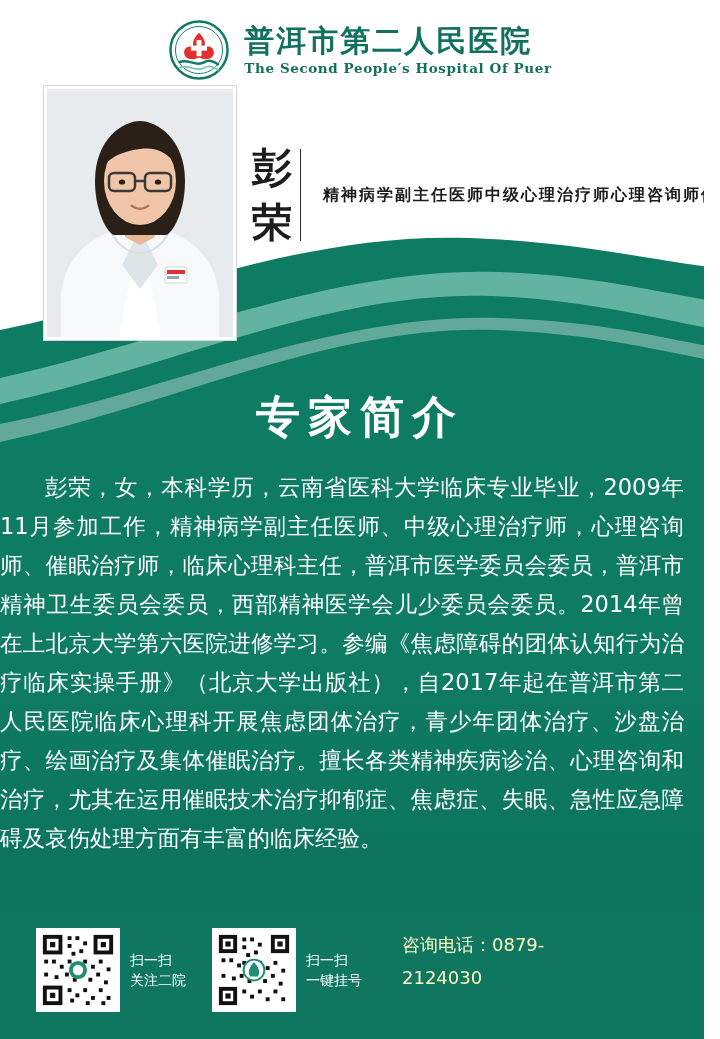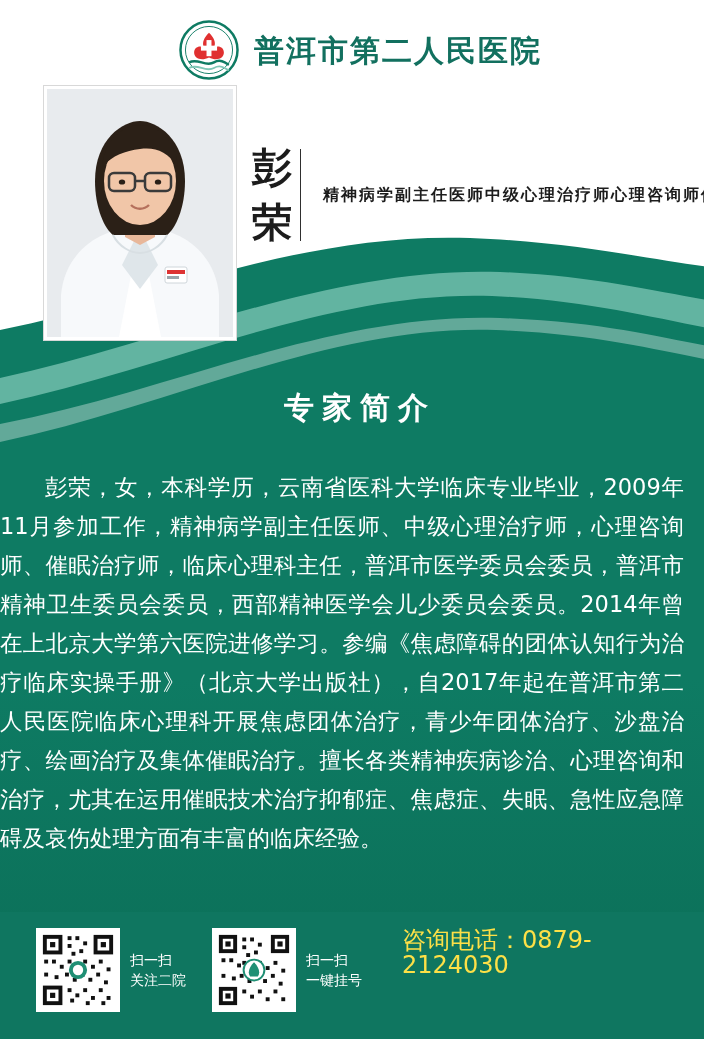--- a/index.html
+++ b/index.html
@@ -134,21 +134,21 @@
   }
 
   
   .section-title {
     position: absolute;
     top: 388px;
     left: 0;
     width: 720px;
     text-align: center;
     font-family: "DejaVu Serif", "Liberation Serif", serif;
-    font-size: 30px;
+    font-size: 44px;
     font-weight: bold;
     color: #ffffff;
     letter-spacing: 8px;
     z-index: 5;
   }
 
   
   .bio {
     position: absolute;
     top: 468px;
@@ -200,24 +200,24 @@
     margin-left: 10px;
     margin-right: 18px;
     color: #ffffff;
     font-size: 14px;
     line-height: 20px;
     font-family: "DejaVu Sans", "Liberation Sans", sans-serif;
     white-space: nowrap;
   }
   .contact {
     margin-left: 22px;
-    color: #fde047;
+    color: #fef9c3;
     font-family: "DejaVu Sans", "Liberation Sans", sans-serif;
-    font-size: 24px;
-    line-height: 25px;
+    font-size: 18px;
+    line-height: 33px;
     width: 220px;
   }
 </style>
 </head>
 <body>
 
 <div class="poster">
 
   <svg class="wave-bg" viewBox="0 0 720 1039" preserveAspectRatio="none">
     <defs>
@@ -242,20 +242,21 @@
       <circle cx="50" cy="50" r="46" fill="#ffffff" stroke="#0e7b63" stroke-width="4"></circle>
       <circle cx="50" cy="50" r="38" fill="#ffffff" stroke="#0e7b63" stroke-width="1.5"></circle>
       <path d="M50 22 C58 30 62 38 58 46 C66 42 74 46 74 54 C74 64 62 68 50 62 C38 68 26 64 26 54 C26 46 34 42 42 46 C38 38 42 30 50 22 Z" fill="#e03030"></path>
       <rect x="46" y="34" width="8" height="26" fill="#ffffff"></rect>
       <rect x="37" y="43" width="26" height="8" fill="#ffffff"></rect>
       <path d="M18 70 C32 62 44 78 58 70 C68 64 76 70 82 74" stroke="#0e7b63" stroke-width="4" fill="none"></path>
       <path d="M18 79 C32 71 44 87 58 79 C68 73 76 79 82 83" stroke="#7fc7b6" stroke-width="3" fill="none"></path>
     </svg>
     <div class="logo-text">
       <div class="hospital-cn">普洱市第二人民医院</div>
+      <div class="hospital-en">The Second People′s  Hospital Of Puer</div>
     </div>
   </div>
 
   <div class="photo-frame">
     <div class="photo-inner">
       <svg viewBox="0 0 186 248" width="186" height="248">
         <rect x="0" y="0" width="186" height="248" fill="#e8ebee"></rect>
 
         <path d="M93 138 C132 138 168 162 172 206 L172 248 L14 248 L14 206 C18 162 54 138 93 138 Z" fill="#f7f9fb"></path>
         <path d="M93 140 L72 248 L114 248 Z" fill="#ffffff"></path>

